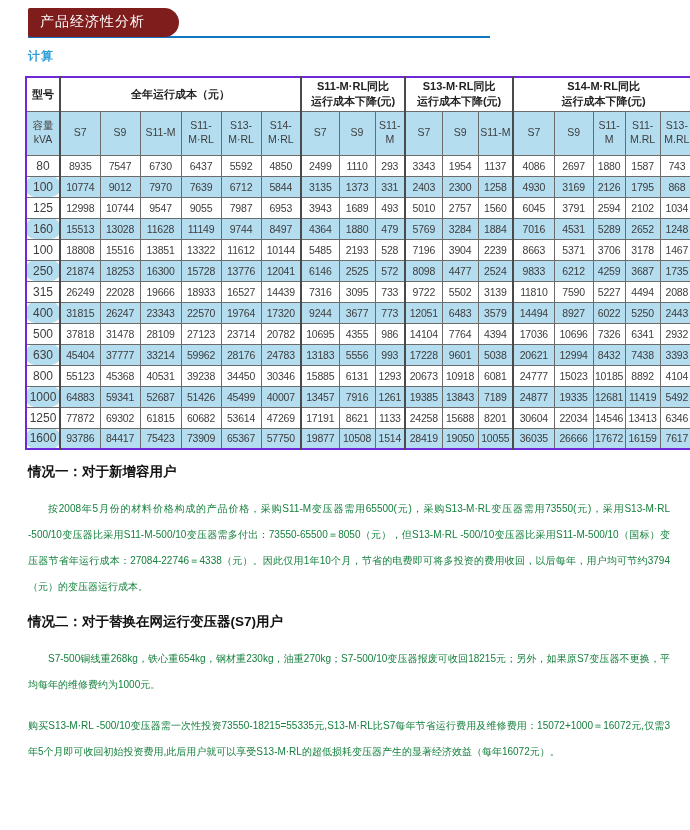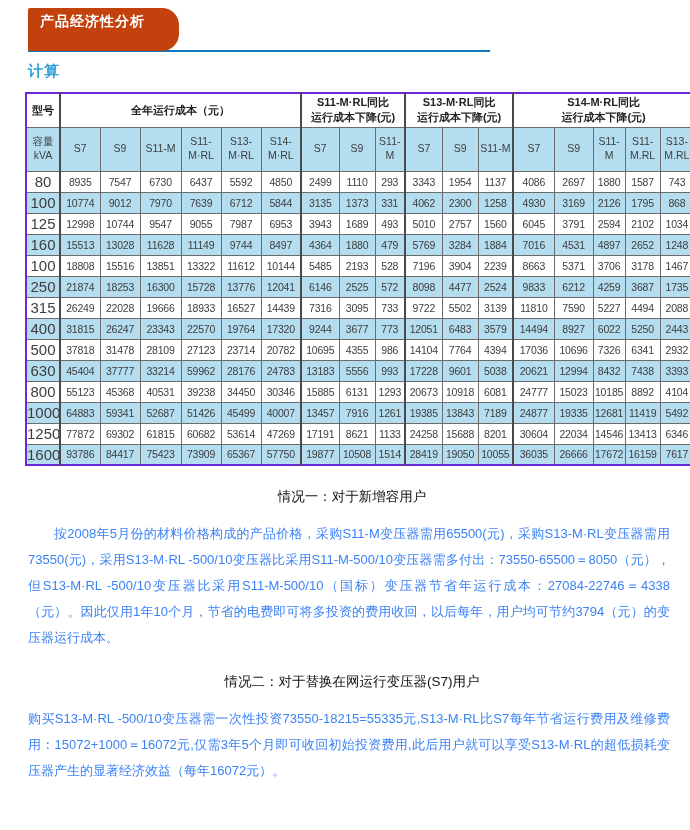--- a/index.html
+++ b/index.html
@@ -9,30 +9,30 @@
     background:#ffffff;
     font-family:"Liberation Sans","DejaVu Sans",sans-serif;
     color:#333; overflow:hidden;
   }
   .page { padding:8px 14px 0 14px; }
 
   
   .header-bar { margin-left:14px; }
   .title-tab {
     display:inline-block;
-    background:#c2410c; color:#fff;
-    font-weight:bold; font-size:14px;
-    padding:5px 34px 20px 12px;
+    background:#7f1d1d; color:#fff;
+    font-weight:normal; font-size:14px;
+    padding:5px 34px 6px 12px;
     border-radius:2px 17px 17px 2px;
     letter-spacing:1px;
   }
   .header-underline { width:462px; height:2px; background:#1076bf; margin-top:-1px; }
 
   .section-title {
-    color:#2f9fd8; font-size:15px; font-weight:bold;
+    color:#2f9fd8; font-size:12px; font-weight:bold;
     margin:10px 0 8px 14px; letter-spacing:1px;
   }
 
   
   table.cost {
     border-collapse:collapse; table-layout:fixed;
     width:662px; margin:11px; border:2px solid #6d28d9;
   }
   .cost th, .cost td {
     border:1px solid #6b6b6b;
@@ -43,34 +43,33 @@
   .cost thead tr.grp-row th {
     background:#fff; font-size:11px; font-weight:bold;
     height:34px; white-space:pre-line; line-height:1.35; color:#222;
   }
   .cost thead tr.col-row th {
     background:#b5ddf0; font-weight:normal;
     font-size:10.5px; height:44px; white-space:pre-line; line-height:1.3;
   }
   .cost tbody td { font-size:10.5px; height:21px; letter-spacing:-0.2px; }
   .cost tbody tr.stripe td { background:#b5ddf0; }
-  .cost td.cap { font-size:15px; letter-spacing:0; }
+  .cost td.cap { font-size:12px; letter-spacing:0;border-radius:9px; }
   .cost .gb { border-right:2px solid #4a4a4a; }
 
   
   .note {
     font-size:12.5px; margin:11px 0 0 14px; color:#1e1e1e; line-height:1.5;
   }
   .case-title {
-    font-size:13.5px; font-weight:normal; color:#111;
-    margin:22px 0 5px 14px;
-    text-align:center;
+    font-size:13.5px; font-weight:bold; color:#111;
+    margin:13px 0 5px 14px;
   }
   .body-para {
-    font-size:13px; line-height:26px; color:#3b82f6;
+    font-size:10px; line-height:26px; color:#15803d;
     margin:15px 6px 0 14px; text-align:justify;
   }
   .indent { text-indent:2em; }
 </style>
 </head>
 <body>
 
 <div class="page">
 
   <div class="header-bar">
@@ -166,21 +165,21 @@
           <td class="cap gb">100</td>
           <td>10774</td>
           <td>9012</td>
           <td>7970</td>
           <td>7639</td>
           <td>6712</td>
           <td class="gb">5844</td>
           <td>3135</td>
           <td>1373</td>
           <td class="gb">331</td>
-          <td>4062</td>
+          <td>2403</td>
           <td>2300</td>
           <td class="gb">1258</td>
           <td>4930</td>
           <td>3169</td>
           <td>2126</td>
           <td>1795</td>
           <td>868</td>
         </tr>
         <tr>
           <td class="cap gb">125</td>
@@ -211,21 +210,21 @@
           <td>9744</td>
           <td class="gb">8497</td>
           <td>4364</td>
           <td>1880</td>
           <td class="gb">479</td>
           <td>5769</td>
           <td>3284</td>
           <td class="gb">1884</td>
           <td>7016</td>
           <td>4531</td>
-          <td>4897</td>
+          <td>5289</td>
           <td>2652</td>
           <td>1248</td>
         </tr>
         <tr>
           <td class="cap gb">100</td>
           <td>18808</td>
           <td>15516</td>
           <td>13851</td>
           <td>13322</td>
           <td>11612</td>
@@ -424,15 +423,16 @@
         </tr>
       </tbody>
   </table>
 
 
 
   <div class="case-title">情况一：对于新增容用户</div>
   <p class="body-para indent">按2008年5月份的材料价格构成的产品价格，采购S11-M变压器需用65500(元)，采购S13-M·RL变压器需用73550(元)，采用S13-M·RL -500/10变压器比采用S11-M-500/10变压器需多付出：73550-65500＝8050（元），但S13-M·RL -500/10变压器比采用S11-M-500/10（国标）变压器节省年运行成本：27084-22746＝4338（元）。因此仅用1年10个月，节省的电费即可将多投资的费用收回，以后每年，用户均可节约3794（元）的变压器运行成本。</p>
 
   <div class="case-title">情况二：对于替换在网运行变压器(S7)用户</div>
+  <p class="body-para indent">S7-500铜线重268kg，铁心重654kg，钢材重230kg，油重270kg；S7-500/10变压器报废可收回18215元；另外，如果原S7变压器不更换，平均每年的维修费约为1000元。</p>
   <p class="body-para">购买S13-M·RL -500/10变压器需一次性投资73550-18215=55335元,S13-M·RL比S7每年节省运行费用及维修费用：15072+1000＝16072元,仅需3年5个月即可收回初始投资费用,此后用户就可以享受S13-M·RL的超低损耗变压器产生的显著经济效益（每年16072元）。</p>
 
 </div>
 
 </body></html>

